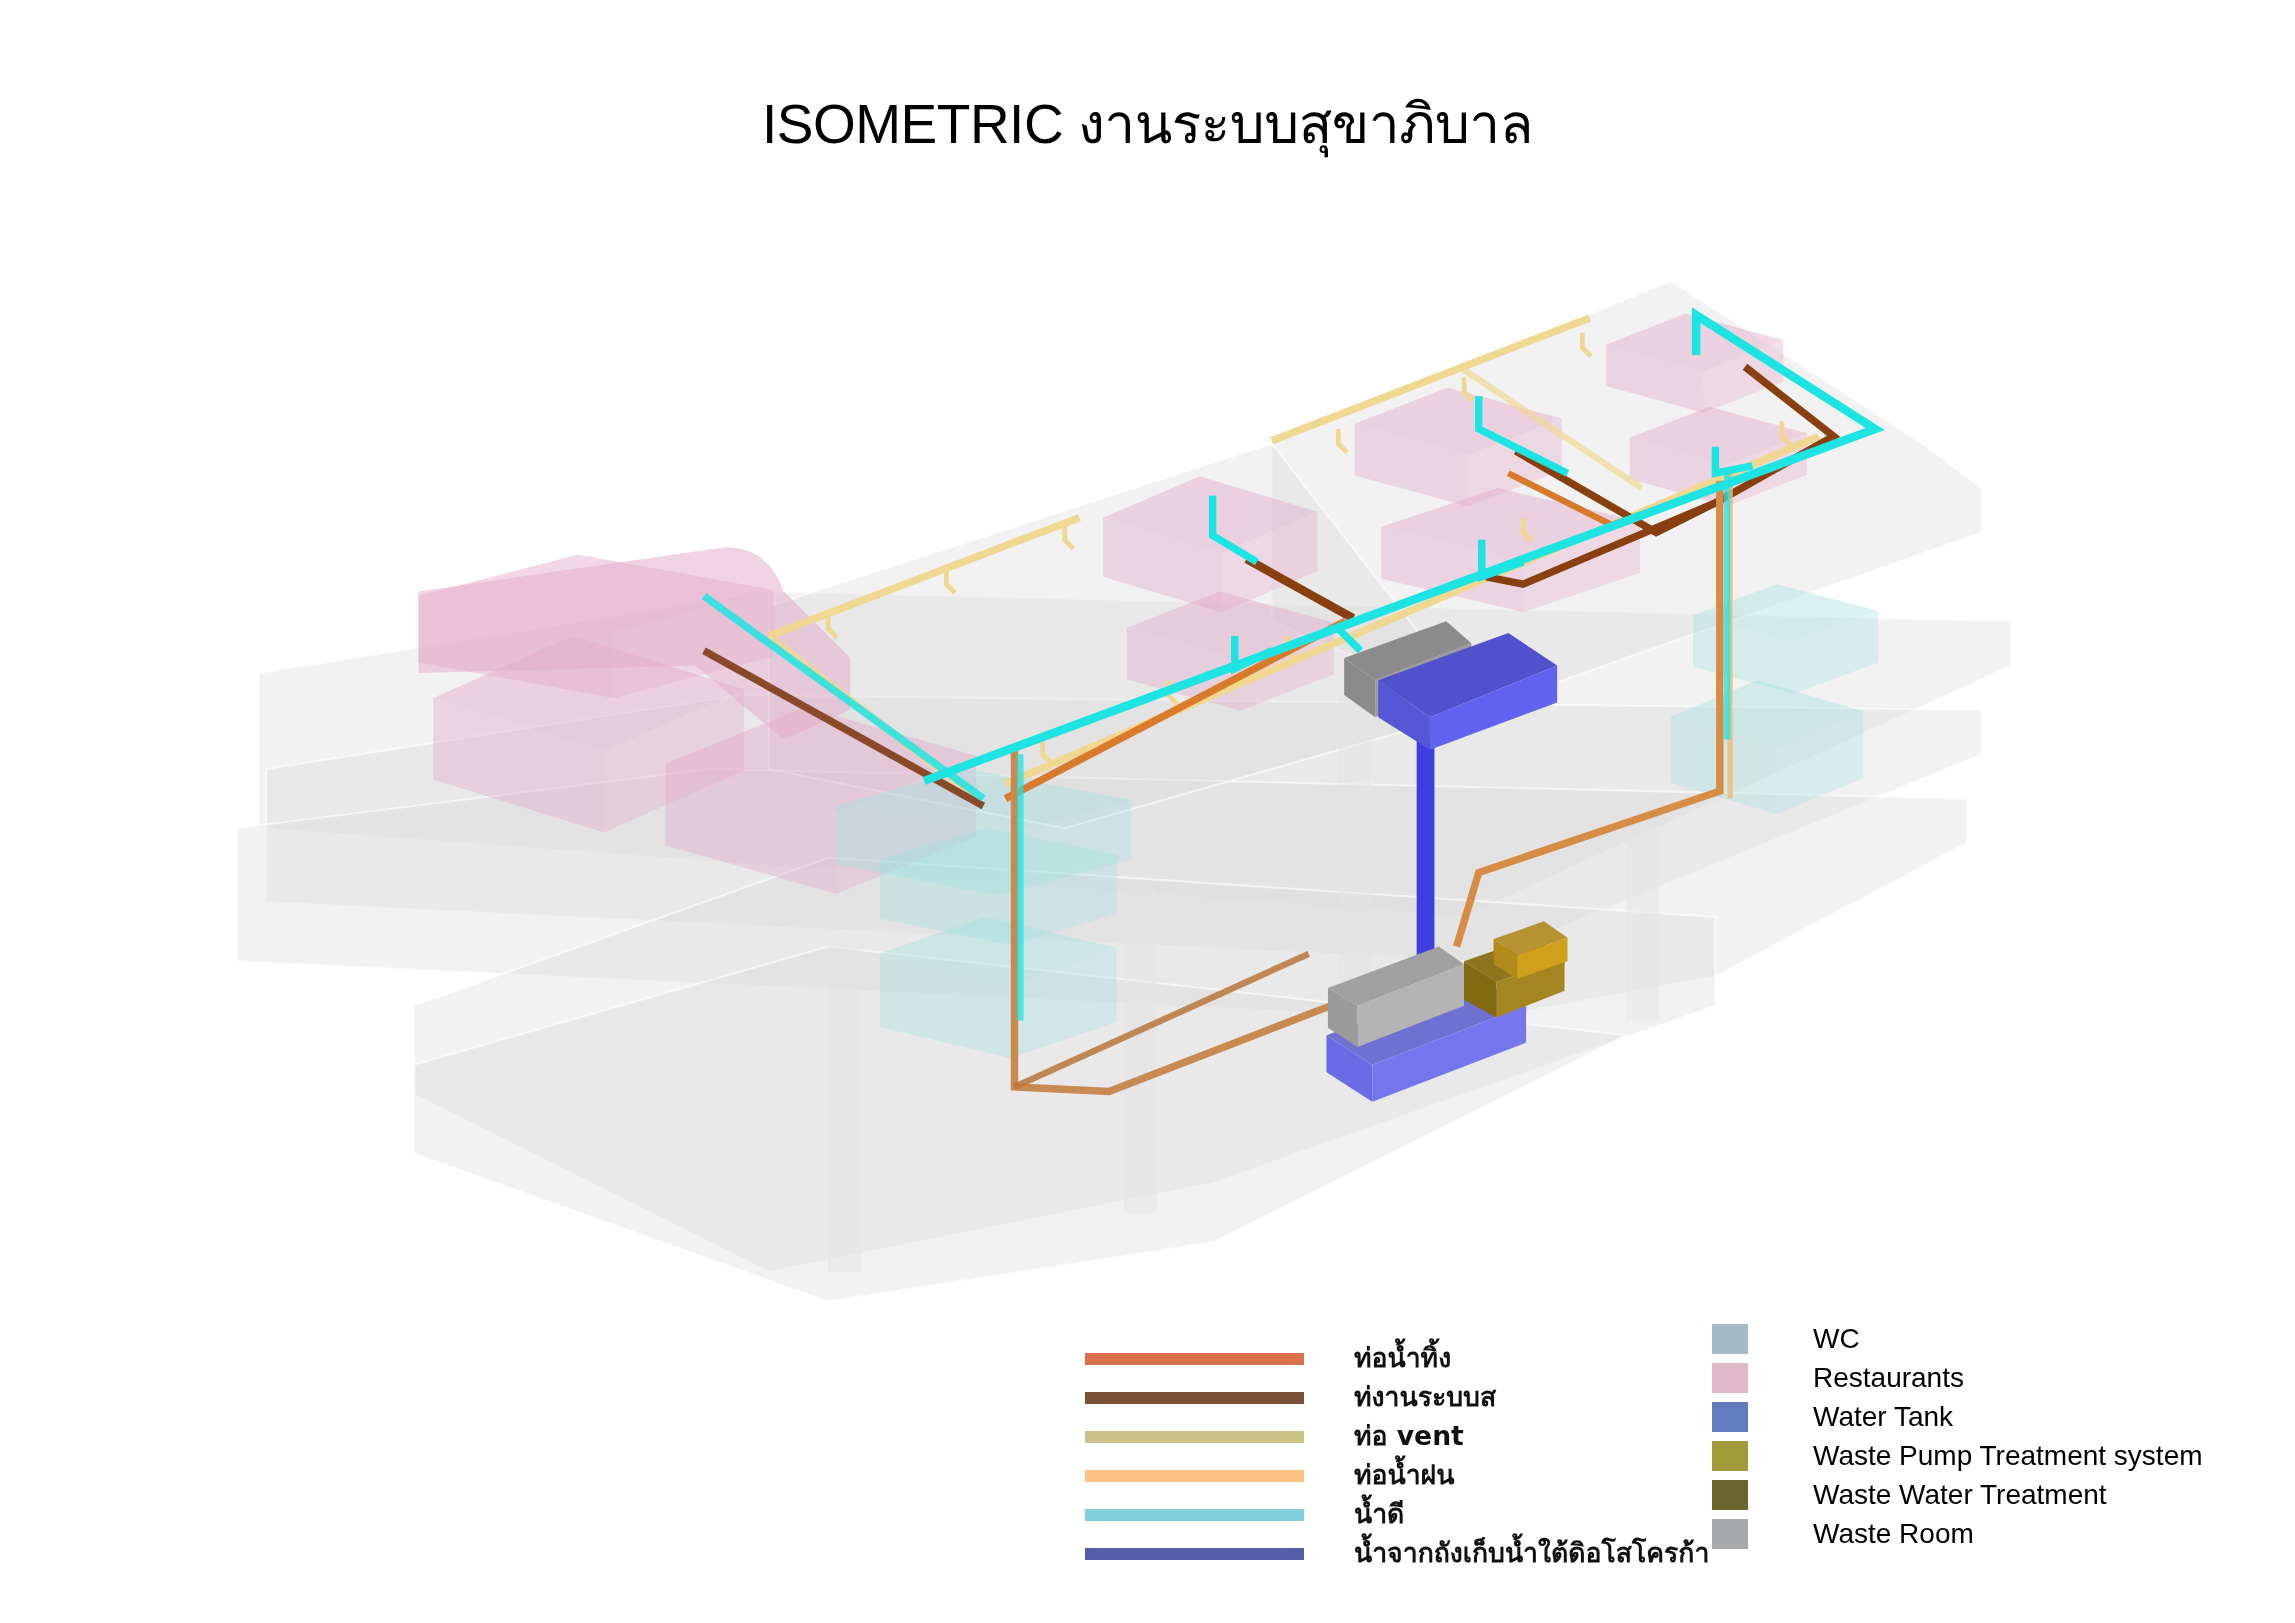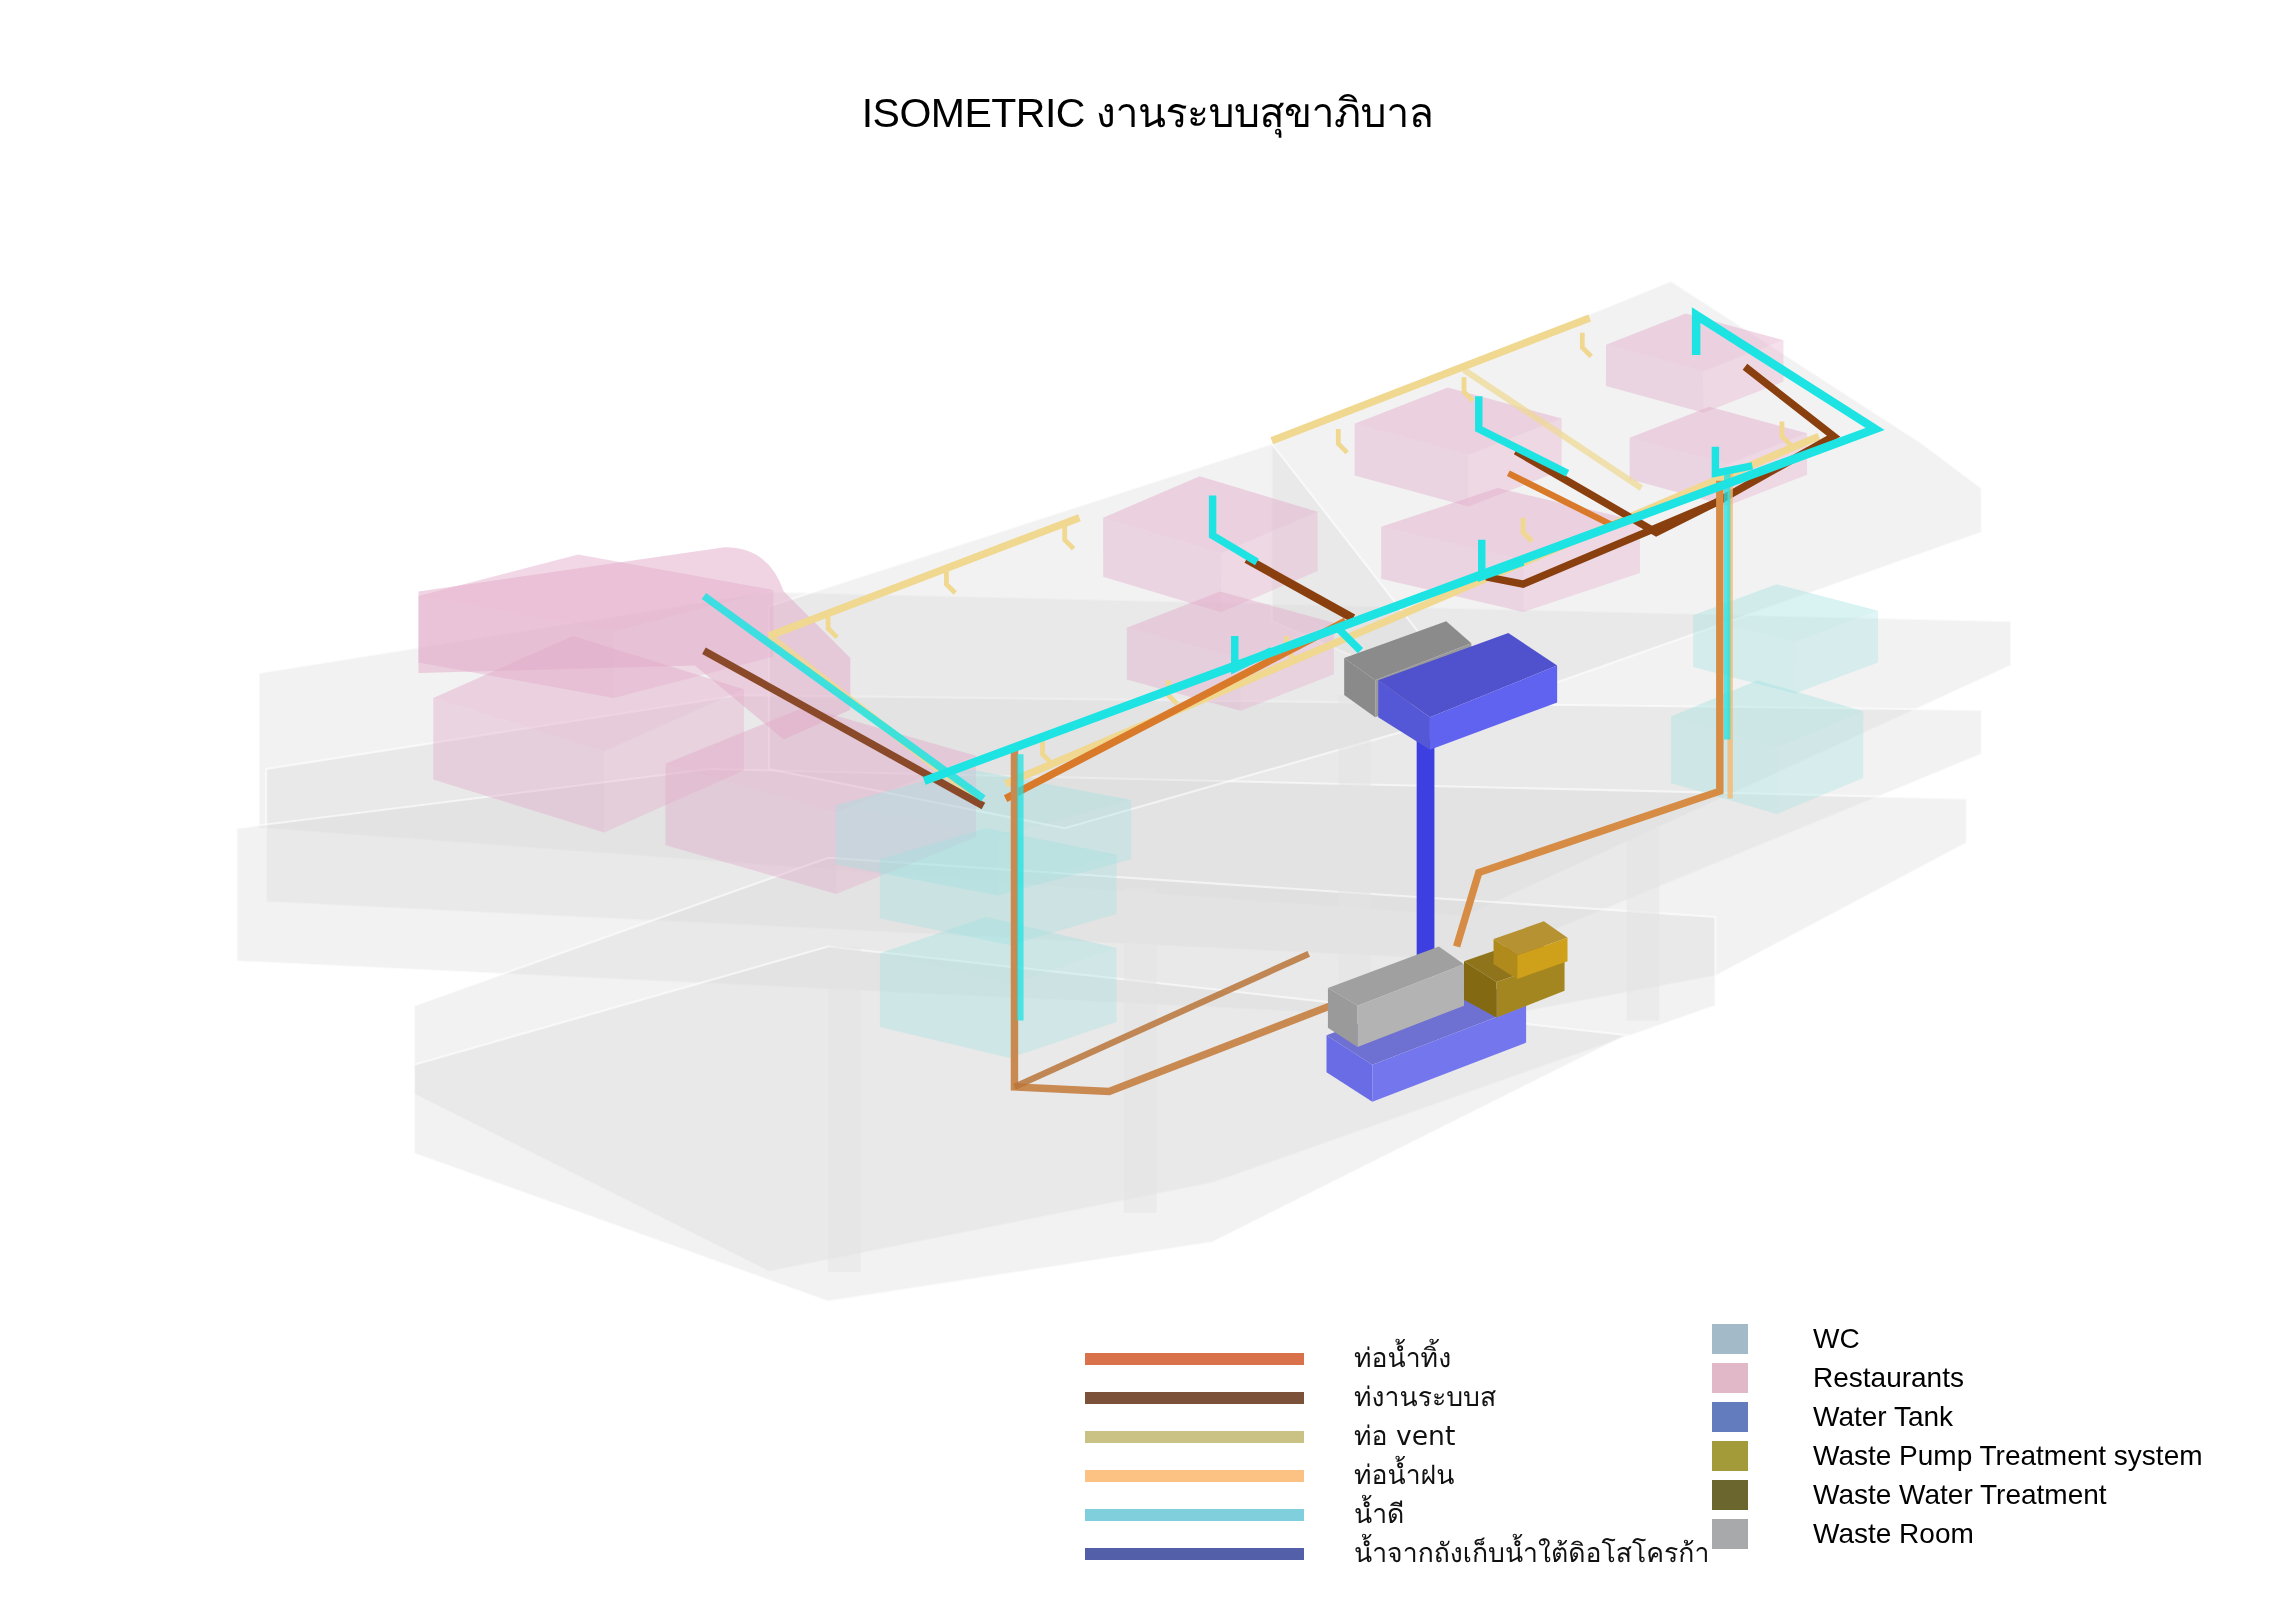--- a/index.html
+++ b/index.html
@@ -1,22 +1,22 @@
 <!DOCTYPE html>
 <html style="font-size:8.5px"><head>
 <meta charset="utf-8">
 <style>
   html, body { margin:0; padding:0; background:#ffffff; }
   body { width:2295px; height:1623px; position:relative; overflow:hidden; font-family:"Liberation Sans", sans-serif; }
   #stage { position:absolute; left:0; top:0; width:2295px; height:1623px; }
-  .title { position:absolute; left:0; width:2295px; top:80px; text-align:center; font-size:41px; color:#000; font-family:"Liberation Sans", sans-serif; letter-spacing:-0.5px; }
+  .title { position:absolute; left:0; width:2295px; top:80px; text-align:center; font-size:55px; color:#000; font-family:"Liberation Sans", sans-serif; letter-spacing:-0.5px; }
   .legend-lines { position:absolute; left:1085px; top:1340px; }
   .legend-line-row { position:relative; height:39px; }
   .legend-line-row .swatch { position:absolute; left:0; top:13.3px; width:219px; height:12.2px; }
-  .legend-line-row .lbl { position:absolute; left:269px; top:-4.3px; font-size:26.6px; color:#111; white-space:nowrap; font-family:"DejaVu Sans", sans-serif; font-weight:400; }
+  .legend-line-row .lbl { position:absolute; left:269px; top:-4.3px; font-size:26.6px; color:#111; white-space:nowrap; font-family:"DejaVu Sans", sans-serif; font-weight:700; }
   .legend-boxes { position:absolute; left:1712px; top:1324px; }
   .legend-box-row { position:relative; height:39px; }
   .legend-box-row .sq { position:absolute; left:0; top:0; width:36px; height:30px; }
   .legend-box-row .lbl { position:absolute; left:53px; top:-1.1px; font-size:28px; color:#000; white-space:nowrap; font-family:"Liberation Sans", sans-serif;margin-left:48px; }
 </style>
 </head>
 <body>
 
 <svg id="stage" viewBox="0 0 4316 3052" xmlns="http://www.w3.org/2000/svg">
   <g id="floors">

